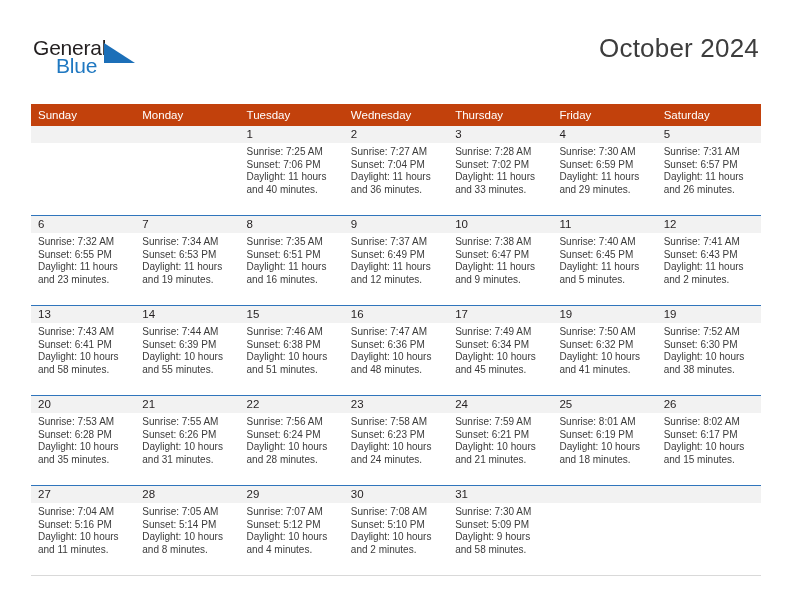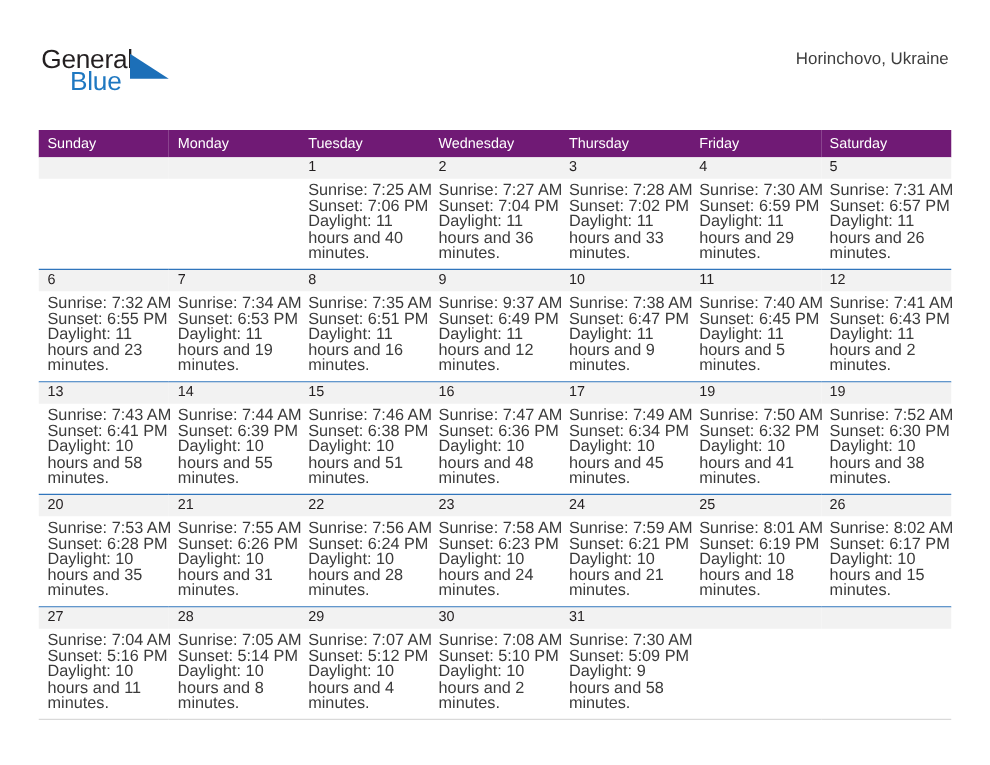--- a/index.html
+++ b/index.html
@@ -86,21 +86,21 @@
   
   .calendar {
     position: absolute;
     left: 31px;
     top: 104px;
     width: 730px;
     border-collapse: collapse;
     table-layout: fixed;
   }
   .calendar th {
-    background: #701a75;
+    background: #c2410c;
     color: #ffffff;
     font-weight: normal;
     font-size: 11.5px;
     text-align: left;
     padding: 5px 0 5px 7px;
     height: 11px;
     border: none;
     margin-left: 10px;
   }
   .calendar td {
@@ -130,21 +130,21 @@
     box-sizing: border-box;
     font-size: 11.5px;
     color: #231f20;
     line-height: 15px;
   }
   .daycell.empty .daynum-band {
     background: #f2f2f2;
   }
   .info {
     padding: 3px 5px 0 7px;
-    font-size: 13px;
+    font-size: 10px;
     line-height: 12.6px;
     color: #3b3b3b;
   }
   .info div {
     white-space: nowrap;
   }
   .info .daylight {
     white-space: normal;
   }
 </style>
@@ -155,21 +155,21 @@
 
   <div class="top">
 
     <div class="logo">
       <span class="logo-general">General</span>
       <span class="logo-tri"></span>
       <span class="logo-blue">Blue</span>
     </div>
 
     <div class="title-block">
-      <div class="cal-subtitle">Horinchovo, Ukraine</div>
+      <div class="cal-title">October 2024</div>
     </div>
 
   </div>
 
   <table class="calendar">
     <thead>
       <tr>
         <th>Sunday</th>
         <th>Monday</th>
         <th>Tuesday</th>
@@ -271,21 +271,21 @@
                 <div>Sunrise: 7:35 AM</div>
                 <div>Sunset: 6:51 PM</div>
                 <div class="daylight">Daylight: 11 hours and 16 minutes.</div>
               </div>
             </div>
           </td>
           <td>
             <div class="daycell">
               <div class="daynum-band">9</div>
               <div class="info">
-                <div>Sunrise: 9:37 AM</div>
+                <div>Sunrise: 7:37 AM</div>
                 <div>Sunset: 6:49 PM</div>
                 <div class="daylight">Daylight: 11 hours and 12 minutes.</div>
               </div>
             </div>
           </td>
           <td>
             <div class="daycell">
               <div class="daynum-band">10</div>
               <div class="info">
                 <div>Sunrise: 7:38 AM</div>

